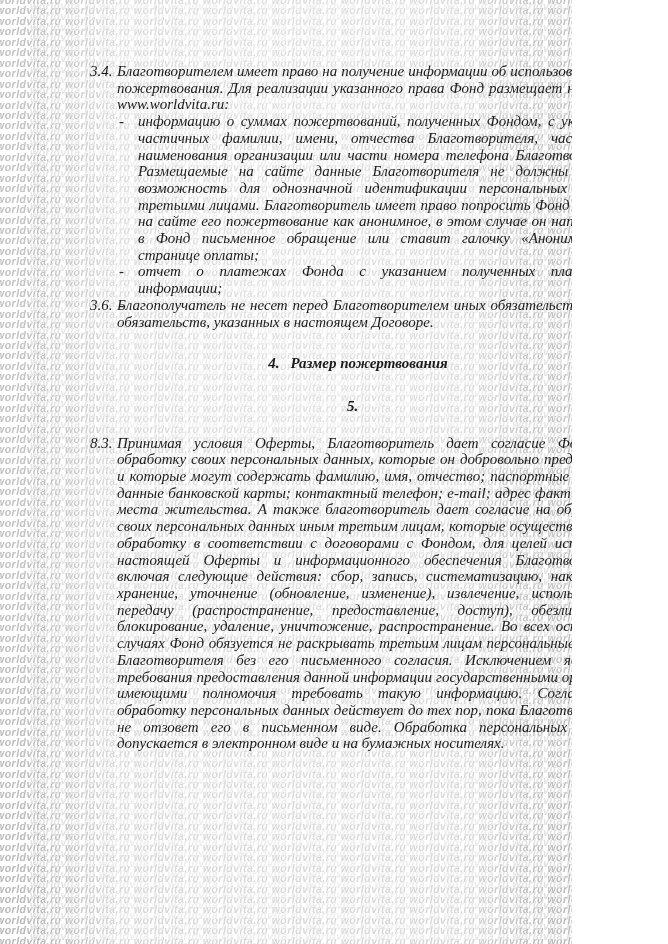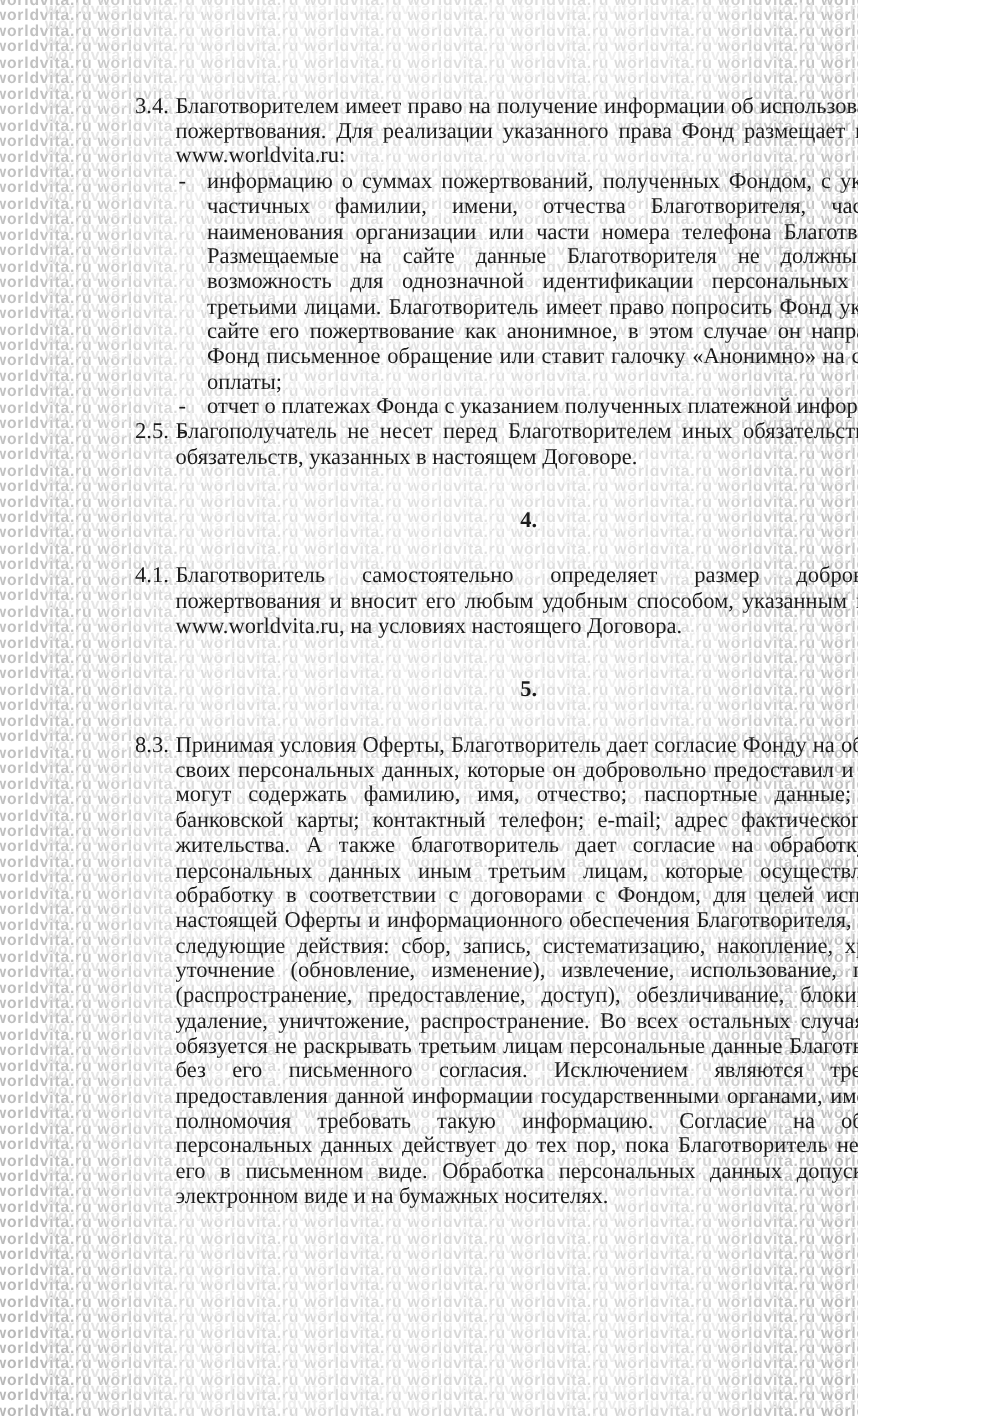--- a/index.html
+++ b/index.html
@@ -5,20 +5,21 @@
   * { margin: 0; padding: 0; box-sizing: border-box; }
   html, body { background: #ffffff; }
   .page {
     position: relative;
     width: 572px;
     height: 944px;
     background: #ffffff;
     overflow: hidden;
     font-family: "Liberation Serif", serif;
     color: #1b1b1b;
+    font-style: italic;
   }
   
   .wm-layer {
     position: absolute;
     width: 840px;
     height: 965px;
     overflow: hidden;
     pointer-events: none;
     z-index: 0;
   }
@@ -298,32 +299,29 @@
         <span class="dash">-</span>
         <span>отчет о платежах Фонда с указанием полученных платежной информации;</span>
       </div>
       <div class="dash-item">
         <span class="dash">-</span>
       </div>
     </div>
 
 
     <div class="clause">
-      <span class="num">2.5.</span>
+      <span class="num">3.6.</span>
       <span>Благополучатель не несет перед Благотворителем иных обязательств, кроме обязательств, указанных в настоящем Договоре.</span>
     </div>
 
     <div class="heading h4">
       <span class="hnum">4.</span>
-    </div>
-
-    <div class="clause">
-      <span class="num">4.1.</span>
-      <span>Благотворитель самостоятельно определяет размер добровольного пожертвования и вносит его любым удобным способом, указанным на сайте www.worldvita.ru, на условиях настоящего Договора.</span>
-    </div>
+      <span>Размер пожертвования</span>
+    </div>
+
 
     <div class="heading h5">
       <span class="hnum">5.</span>
     </div>
 
     <div class="clause">
       <span class="num">8.3.</span>
       <span>Принимая условия Оферты, Благотворитель дает согласие Фонду на обработку своих персональных данных, которые он добровольно предоставил и которые могут содержать фамилию, имя, отчество; паспортные данные; данные банковской карты; контактный телефон; e-mail; адрес фактического места жительства. А также благотворитель дает согласие на обработку своих персональных данных иным третьим лицам, которые осуществляют их обработку в соответствии с договорами с Фондом, для целей исполнения настоящей Оферты и информационного обеспечения Благотворителя, включая следующие действия: сбор, запись, систематизацию, накопление, хранение, уточнение (обновление, изменение), извлечение, использование, передачу (распространение, предоставление, доступ), обезличивание, блокирование, удаление, уничтожение, распространение. Во всех остальных случаях Фонд обязуется не раскрывать третьим лицам персональные данные Благотворителя без его письменного согласия. Исключением являются требования предоставления данной информации государственными органами, имеющими полномочия требовать такую информацию. Согласие на обработку персональных данных действует до тех пор, пока Благотворитель не отзовет его в письменном виде. Обработка персональных данных допускается в электронном виде и на бумажных носителях.</span>
     </div>
 

